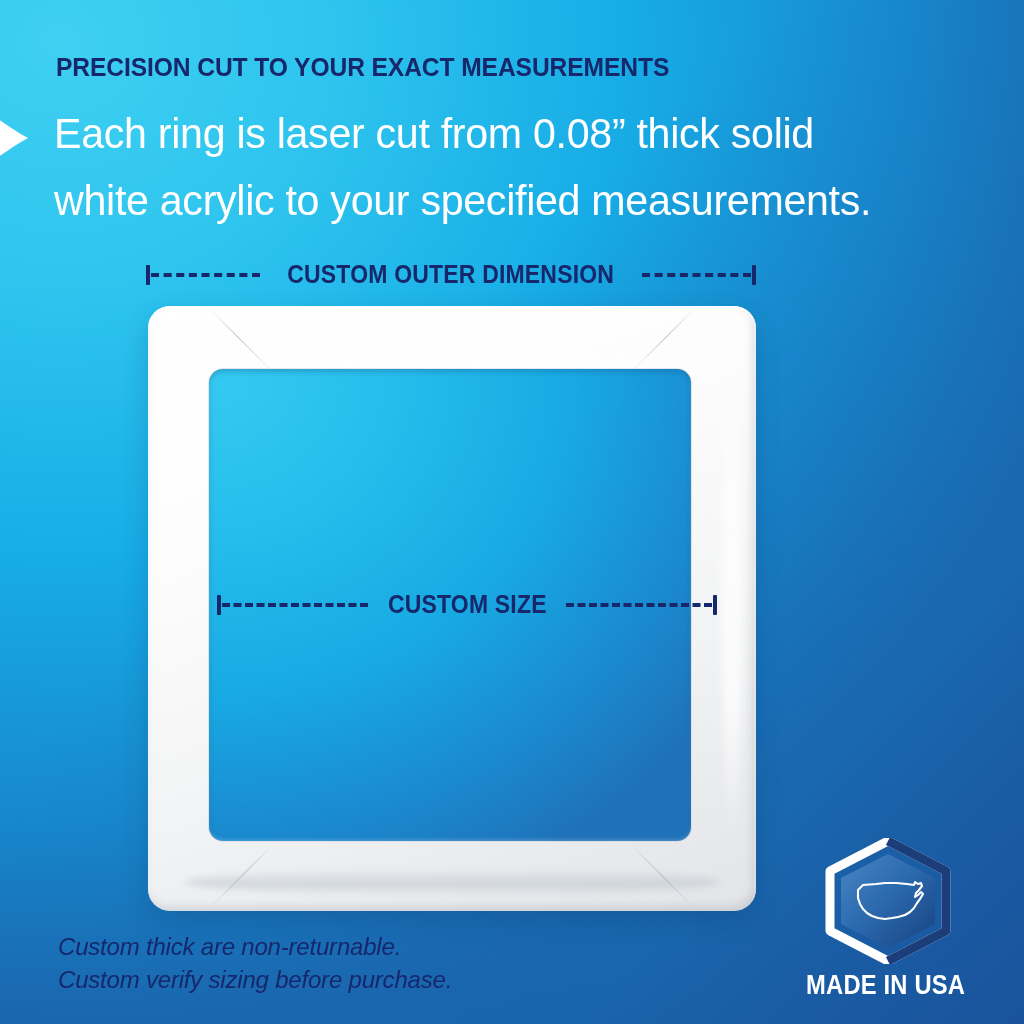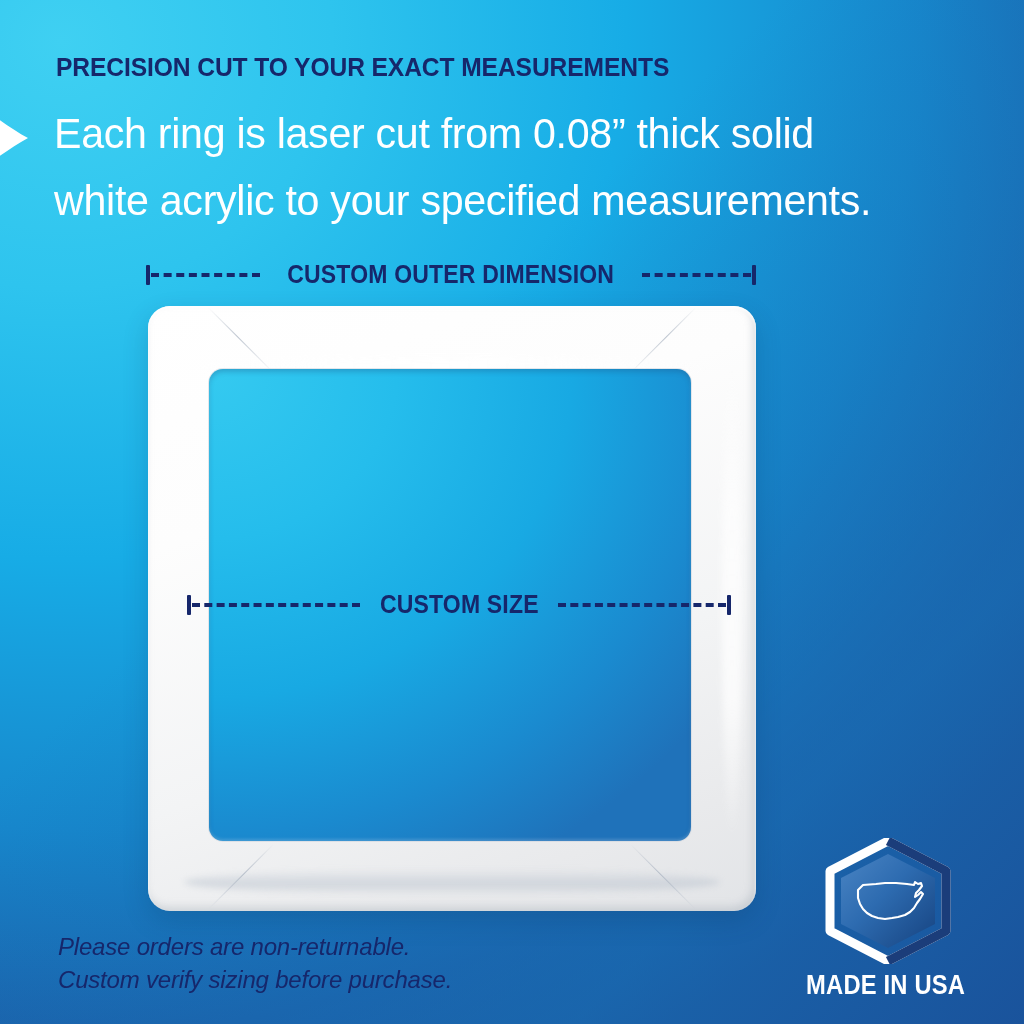--- a/index.html
+++ b/index.html
@@ -69,21 +69,21 @@
     color:#16276b;
     font-size:25px;
     font-weight:700;
     letter-spacing:0.2px;
     white-space:nowrap;
     padding:0 12px;
     transform:scaleX(0.92);
     font-stretch:condensed;
   }
   #outer-dim{left:146px;top:260px;width:610px;}
-  #inner-dim{left:187px;top:590px;width:544px;}
+  #inner-dim{left:217px;top:590px;width:500px;}
 
   
   .frame{
     position:absolute;
     left:148px;top:306px;
     width:608px;height:605px;
     border-radius:22px;
     z-index:3;
     background:
       linear-gradient(160deg,#ffffff 0%,#fdfdfd 30%,#f3f4f5 62%,#e9eaec 85%,#e2e4e7 100%);
@@ -198,21 +198,21 @@
 
   <div class="dimline" id="inner-dim">
     <span class="cap"></span>
     <span class="dash"></span>
     <span class="dimlabel">CUSTOM SIZE</span>
     <span class="dash"></span>
     <span class="cap"></span>
   </div>
 
   <div class="disclaimer">
-    <div>Please orders are non-returnable.</div>
+    <div>Custom thick are non-returnable.</div>
     <div>Custom verify sizing before purchase.</div>
   </div>
 
   <div class="badge">
     <svg class="hex" width="132" height="126" viewBox="0 0 132 126" aria-hidden="true">
       <defs>
         <linearGradient id="hexFill" x1="0" y1="0" x2="1" y2="1">
           <stop offset="0%" stop-color="#4a85c4"></stop>
           <stop offset="45%" stop-color="#2d6bb0"></stop>
           <stop offset="100%" stop-color="#16427f"></stop>

